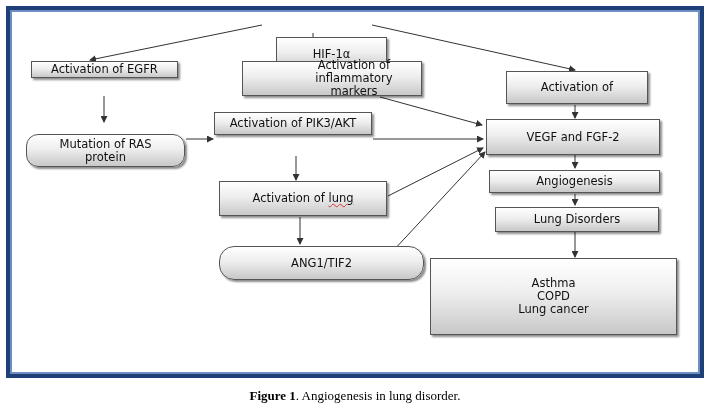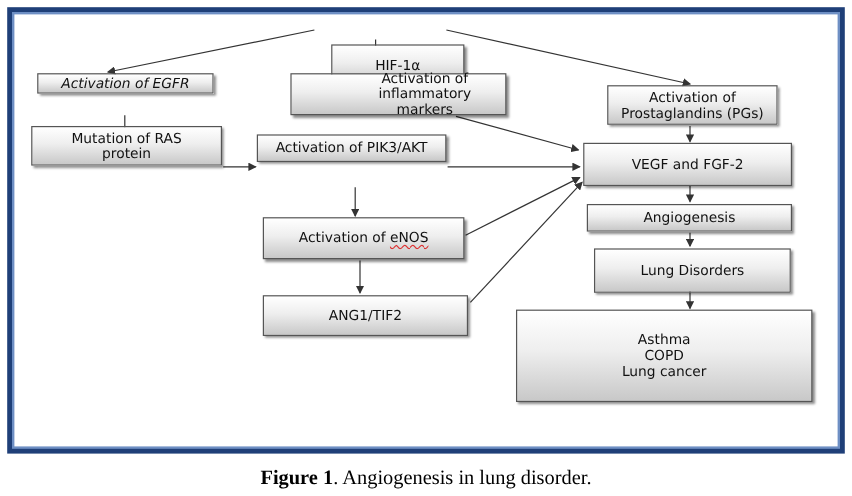--- a/index.html
+++ b/index.html
@@ -11,21 +11,21 @@
     position:absolute; box-sizing:border-box;
     background:linear-gradient(#ffffff 0%, #eeeeee 45%, #c8c8c8 100%);
     border:1px solid #555;
     box-shadow:2px 2px 2px rgba(0,0,0,0.45);
     font-size:11.5px; color:#111; text-align:center;
     display:flex; align-items:center; justify-content:center; line-height:13px;
   }
   .box.big { flex-direction:column; font-size:11.5px; line-height:13px; }
   .wavy { text-decoration:underline wavy #d33; text-decoration-thickness:1px; }
   svg#arrows { position:absolute; left:0; top:0; }
-  #caption { position:absolute; left:0; width:710px; top:388px; text-align:center; font-family:"Liberation Serif", serif; font-size:17px; color:#000; }
+  #caption { position:absolute; left:0; width:710px; top:388px; text-align:center; font-family:"Liberation Serif", serif; font-size:13px; color:#000; }
   #caption b { font-weight:bold; }
 </style>
 </head>
 <body>
 
 <div id="frame-outer">
   <div id="frame-mid">
     <div id="frame-inner"></div>
   </div>
 </div>
@@ -52,60 +52,59 @@
     <line x1="392" y1="252" x2="485" y2="152"></line>
     <line x1="575" y1="194" x2="575" y2="205"></line>
     <line x1="575" y1="232" x2="575" y2="257"></line>
   </g>
 </svg>
 
 <div class="box" style="left:276px;top:15px;width:111px;height:34px;margin-top:22px;">
   <span>HIF-1α</span>
 </div>
 
-<div class="box" style="left:31px;top:61px;width:147px;height:17px;font-style:italic;">
+<div class="box" style="left:31px;top:61px;width:147px;height:17px;">
   <span>Activation of EGFR</span>
 </div>
 
 <div class="box big" style="left:242px;top:61px;width:180px;height:35px;padding-left:44px;">
   <span>Activation of inflammatory</span>
   <span>markers</span>
 </div>
 
 <div class="box big" style="left:506px;top:71px;width:142px;height:33px;">
   <span>Activation of</span>
-  <span>Prostaglandins (PGs)</span>
 </div>
 
-<div class="box big" style="left:26px;top:105px;width:159px;height:33px;">
+<div class="box big" style="left:26px;top:134px;width:159px;height:33px;border-radius:12px;">
   <span>Mutation of RAS</span>
   <span>protein</span>
 </div>
 
 <div class="box" style="left:214px;top:112px;width:158px;height:23px;">
   <span>Activation of PIK3/AKT</span>
 </div>
 
 <div class="box big" style="left:486px;top:119px;width:174px;height:36px;">
   <span>VEGF and FGF-2</span>
 </div>
 
 <div class="box" style="left:219px;top:181px;width:168px;height:35px;">
-  <span><span>Activation of </span><span class="wavy">eNOS</span></span>
+  <span><span>Activation of </span><span class="wavy">lung</span></span>
 </div>
 
 <div class="box" style="left:489px;top:170px;width:171px;height:23px;">
   <span>Angiogenesis</span>
 </div>
 
-<div class="box" style="left:495px;top:207px;width:164px;height:37px;">
+<div class="box" style="left:495px;top:207px;width:164px;height:25px;">
   <span>Lung Disorders</span>
 </div>
 
-<div class="box" style="left:219px;top:246px;width:171px;height:34px;">
+<div class="box" style="left:219px;top:246px;width:205px;height:34px;border-radius:15px;">
   <span>ANG1/TIF2</span>
 </div>
 
 <div class="box big" style="left:430px;top:258px;width:247px;height:77px;">
   <span>Asthma</span>
   <span>COPD</span>
   <span>Lung cancer</span>
 </div>
 
 <div id="caption"><b>Figure 1</b><span>. Angiogenesis in lung disorder.</span></div>

